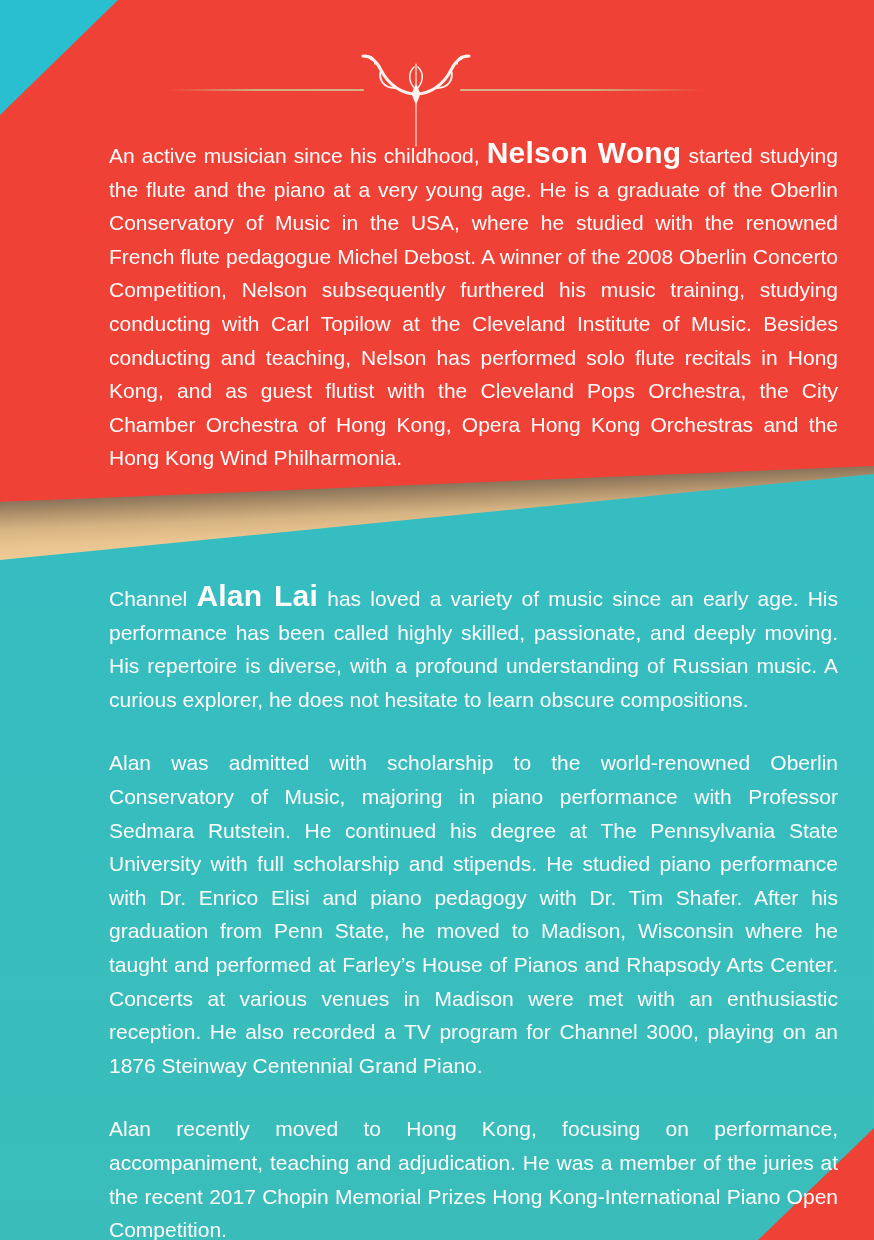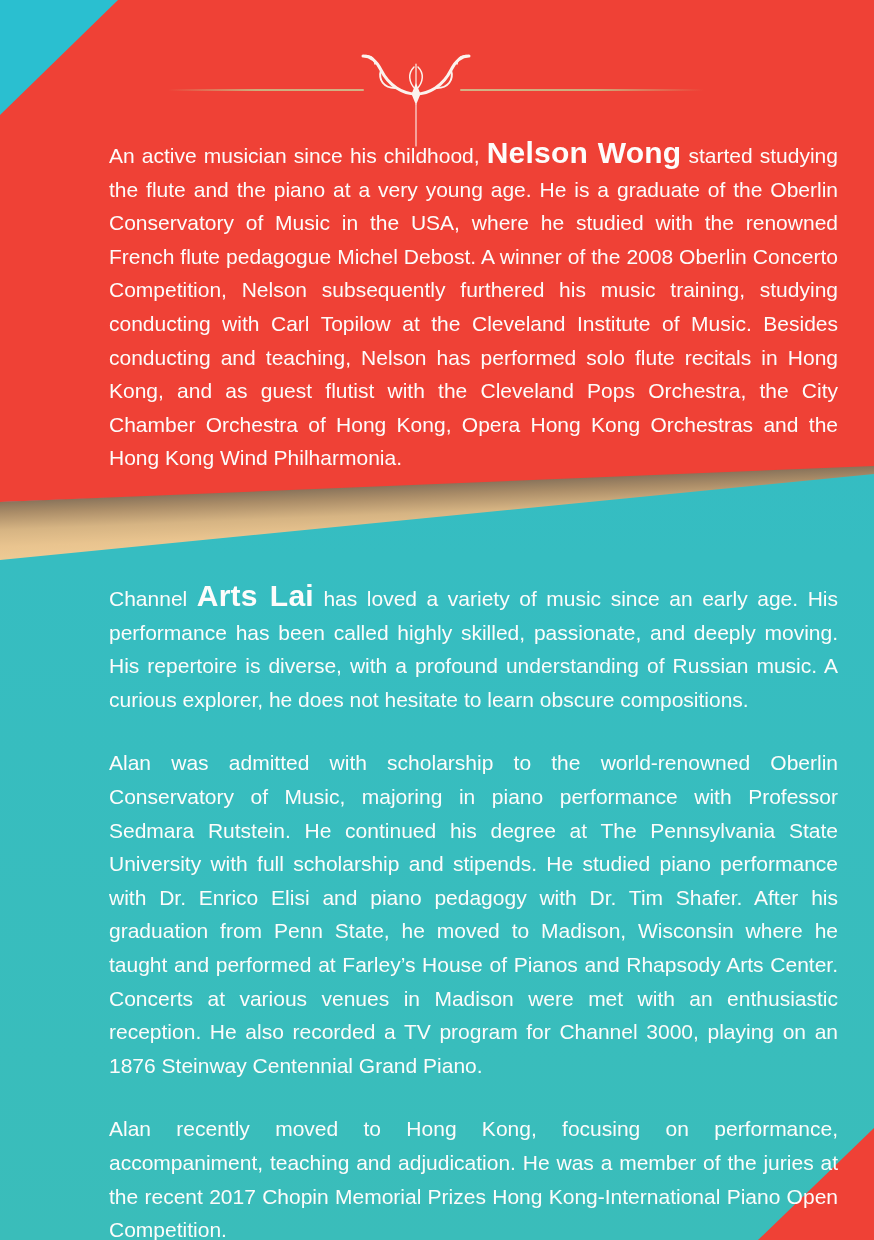--- a/index.html
+++ b/index.html
@@ -104,18 +104,18 @@
       </g>
       <path d="M65,37 L69.5,48 L65,59 L60.5,48 Z" fill="#FBF3EE"></path>
     </svg>
   </div>
 
   <div class="bio bio-red">
     <p><span>An active musician since his childhood, </span><span class="bio-name">Nelson Wong</span><span> started studying the flute and the piano at a very young age. He is a graduate of the Oberlin Conservatory of Music in the USA, where he studied with the renowned French flute pedagogue Michel Debost. A winner of the 2008 Oberlin Concerto Competition, Nelson subsequently furthered his music training, studying conducting with Carl Topilow at the Cleveland Institute of Music. Besides conducting and teaching, Nelson has performed solo flute recitals in Hong Kong, and as guest flutist with the Cleveland Pops Orchestra, the City Chamber Orchestra of Hong Kong, Opera Hong Kong Orchestras and the Hong Kong Wind Philharmonia.</span></p>
   </div>
 
   <div class="bio bio-teal">
-    <p><span>Channel </span><span class="bio-name">Arts Lai</span><span> has loved a variety of music since an early age. His performance has been called highly skilled, passionate, and deeply moving. His repertoire is diverse, with a profound understanding of Russian music. A curious explorer, he does not hesitate to learn obscure compositions.</span></p>
+    <p><span>Channel </span><span class="bio-name">Alan Lai</span><span> has loved a variety of music since an early age. His performance has been called highly skilled, passionate, and deeply moving. His repertoire is diverse, with a profound understanding of Russian music. A curious explorer, he does not hesitate to learn obscure compositions.</span></p>
     <p>Alan was admitted with scholarship to the world-renowned Oberlin Conservatory of Music, majoring in piano performance with Professor Sedmara Rutstein. He continued his degree at The Pennsylvania State University with full scholarship and stipends. He studied piano performance with Dr. Enrico Elisi and piano pedagogy with Dr. Tim Shafer. After his graduation from Penn State, he moved to Madison, Wisconsin where he taught and performed at Farley’s House of Pianos and Rhapsody Arts Center. Concerts at various venues in Madison were met with an enthusiastic reception. He also recorded a TV program for Channel 3000, playing on an 1876 Steinway Centennial Grand Piano.</p>
     <p>Alan recently moved to Hong Kong, focusing on performance, accompaniment, teaching and adjudication. He was a member of the juries at the recent 2017 Chopin Memorial Prizes Hong Kong-International Piano Open Competition.</p>
   </div>
 
 </div>
 
 </body></html>

